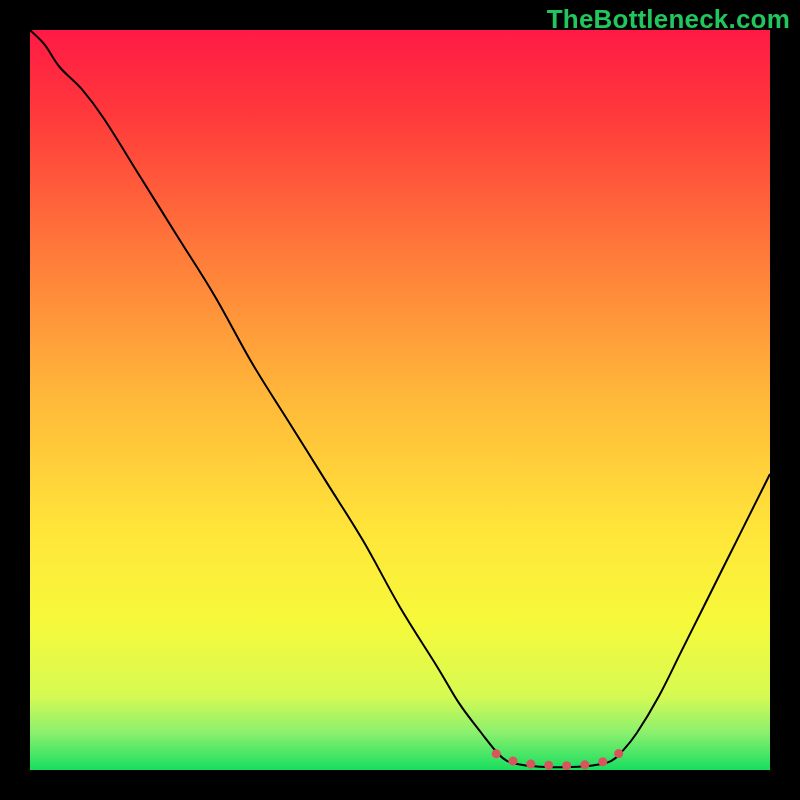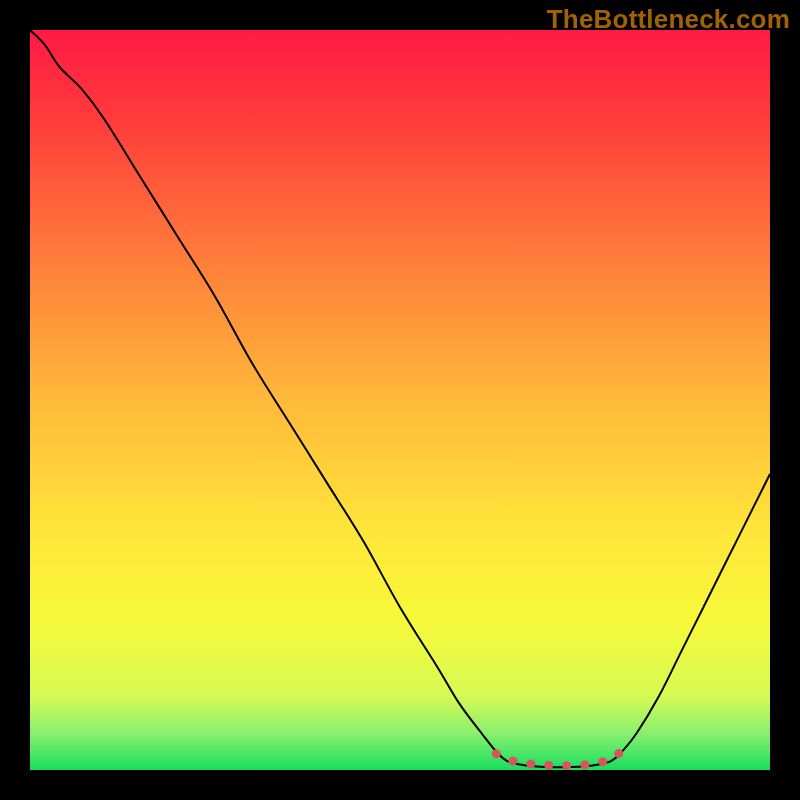--- a/index.html
+++ b/index.html
@@ -26,21 +26,21 @@
     height: 740px;
     overflow: hidden;
   }
   .watermark {
     position: absolute;
     top: 4px;
     right: 10px;
     font-family: Arial, Helvetica, sans-serif;
     font-size: 26px;
     font-weight: 600;
-    color: #a16207;
+    color: #22c55e;
     letter-spacing: 0.2px;
   }
   svg {
     display: block;
   }
 </style>
 </head>
 <body>
 
 <div class="frame">

